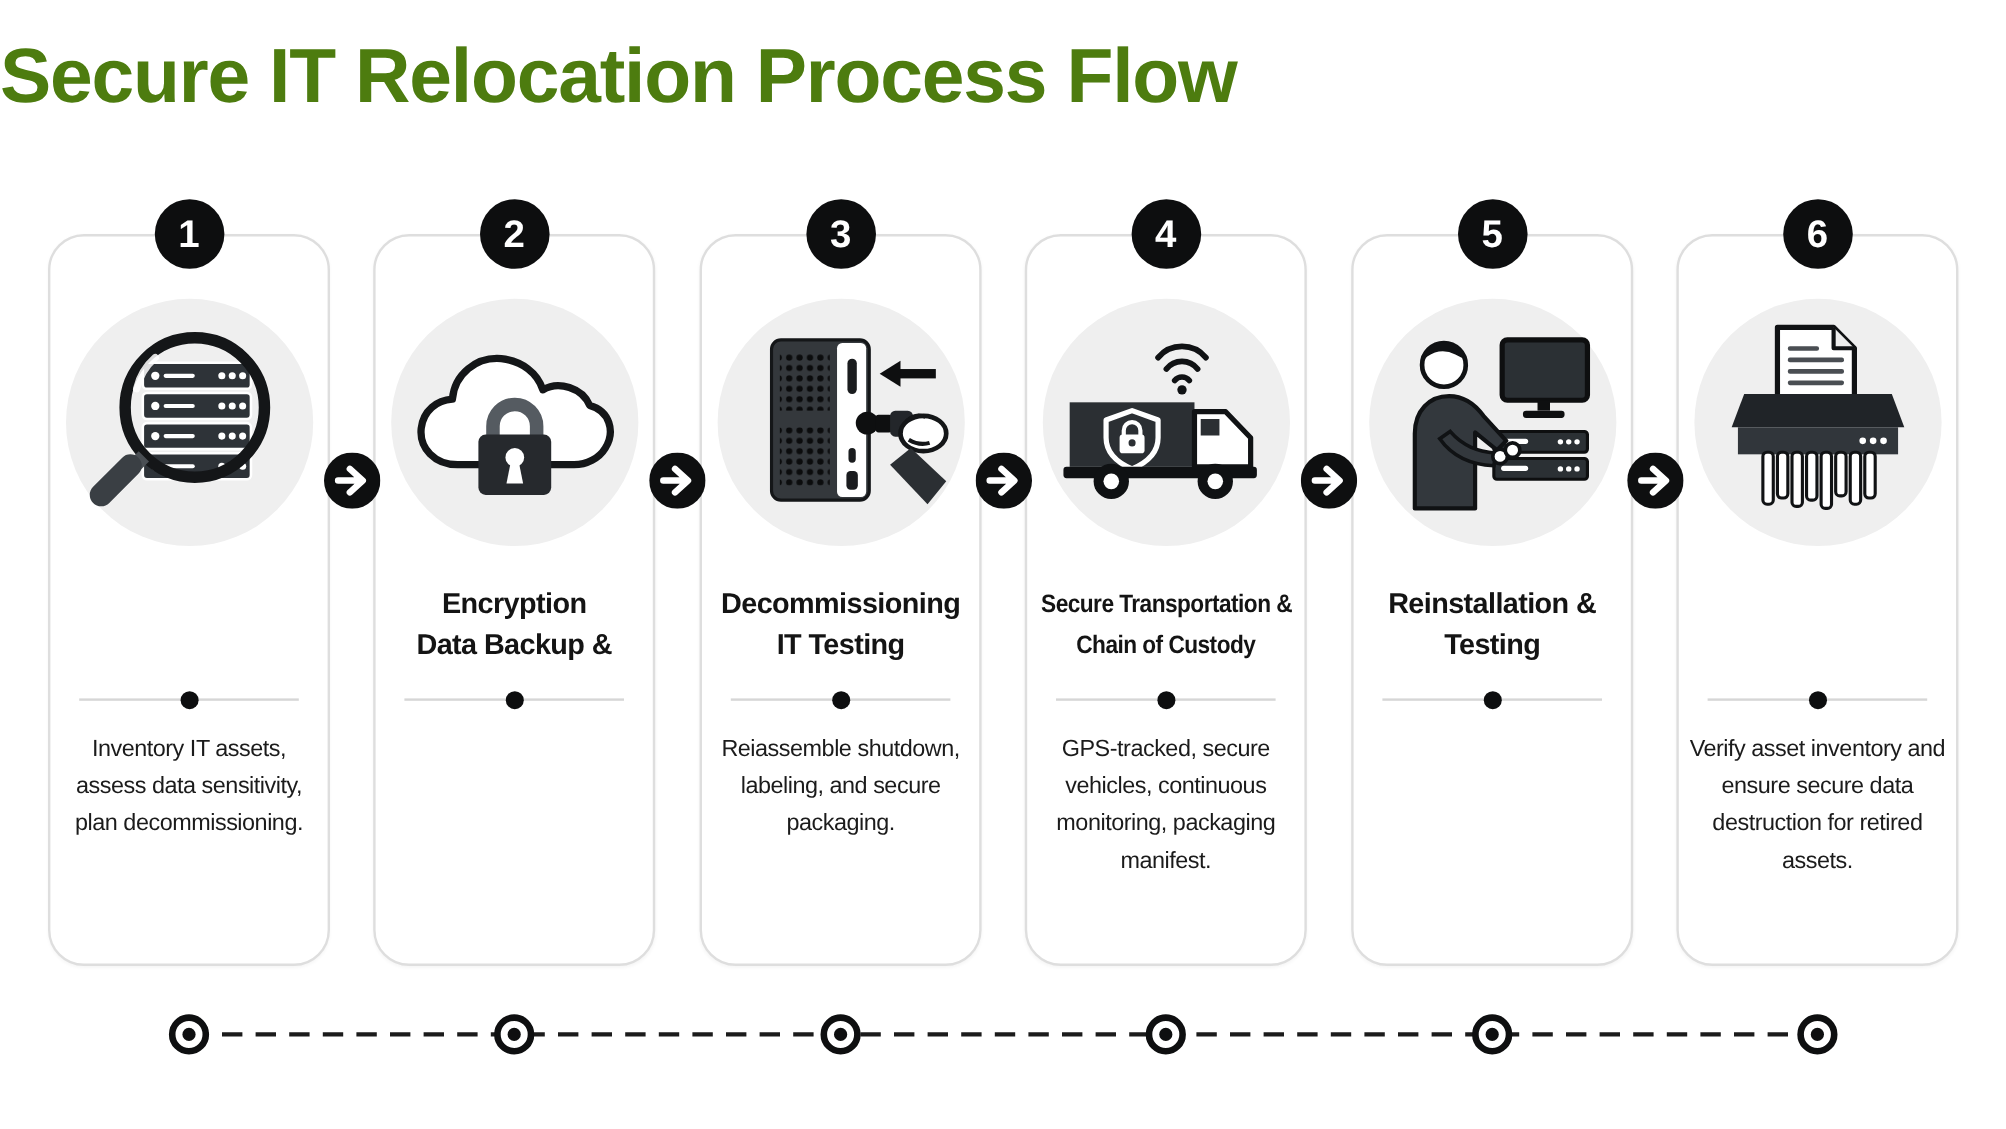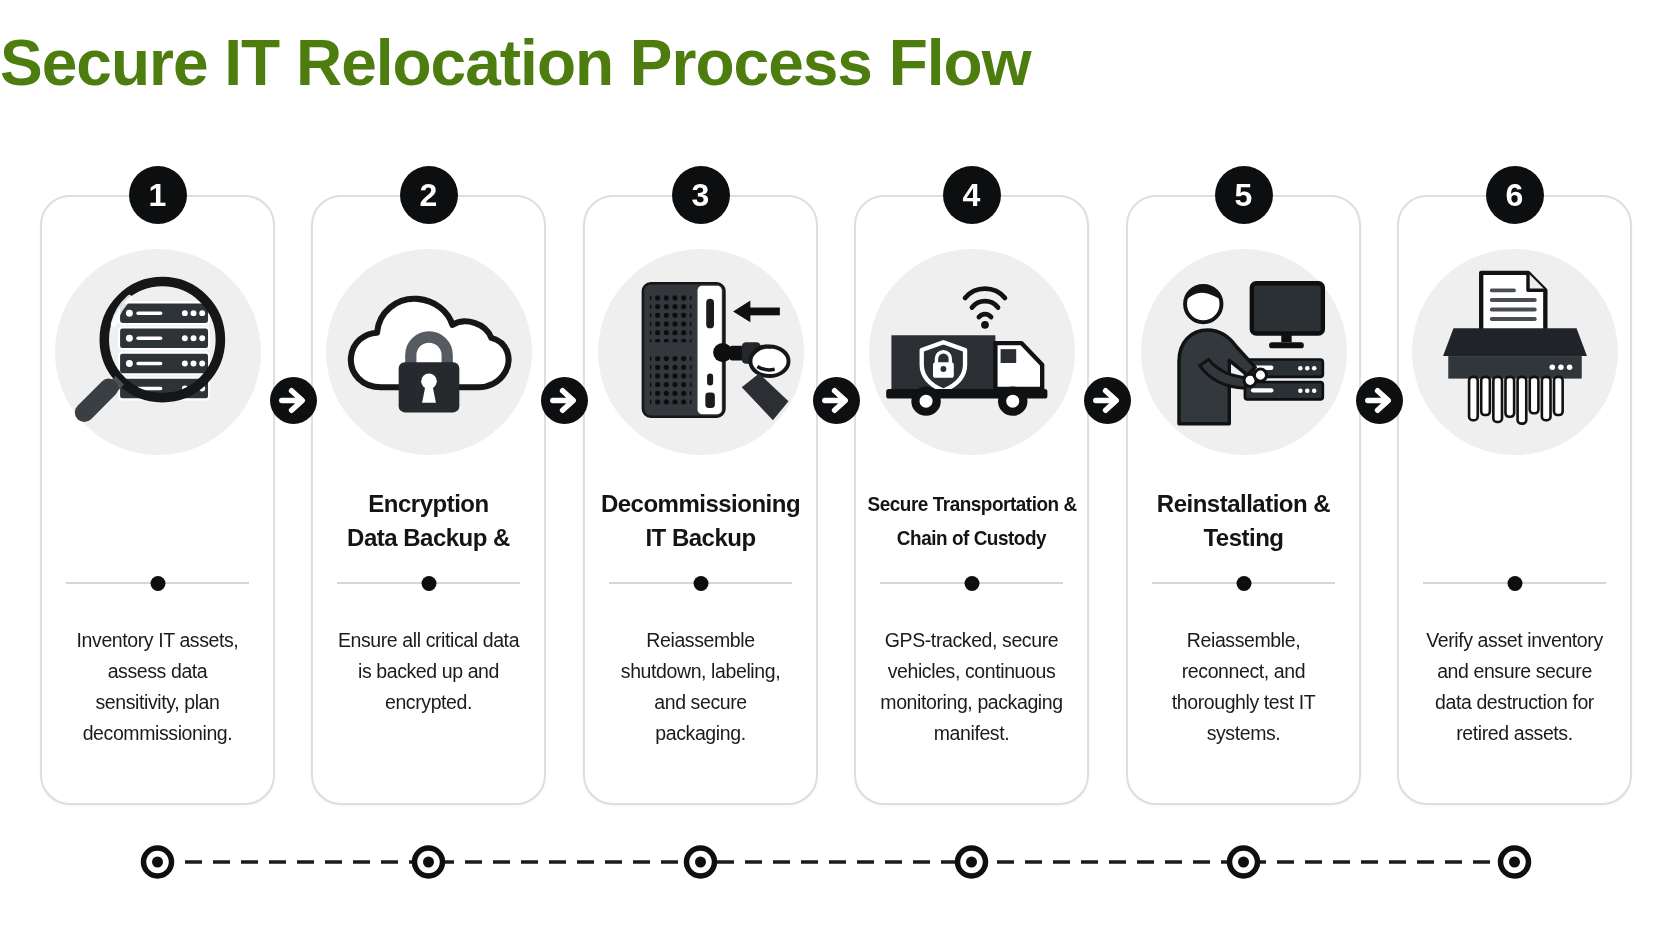--- a/index.html
+++ b/index.html
@@ -48,21 +48,21 @@
   }
   .divider .line {
     position:absolute; top:7px; left:0; right:0; height:2px; background:#d6d6d6;
   }
   .divider .dot {
     position:absolute; top:1px; left:50%; transform:translateX(-50%);
     width:15px; height:15px; border-radius:50%; background:#0d0e0f;
   }
   .card-desc {
     position:absolute; top:412px; left:7px; right:7px;
-    margin:16px; text-align:center;
+    margin:0; text-align:center;
     font-size:19.5px; letter-spacing:-0.4px; line-height:31px; color:#1b1b1b;
   }
   
   .arrow-badge {
     position:absolute; top:377px; width:47px; height:47px;
   }
   .a0{left:270px} .a1{left:541px} .a2{left:813px} .a3{left:1084px} .a4{left:1356px}
   
   .timeline { position:absolute; top:842px; left:0; width:1672px; height:40px; }
 </style>
@@ -138,21 +138,20 @@
       </span>
     </div>
     <h2 class="card-title">
       <span>Encryption</span>
       <span>Data Backup &amp;</span>
     </h2>
     <div class="divider">
         <span class="line"></span>
         <span class="dot"></span>
       </div>
-    <p class="card-desc">Ensure all critical data is backed up and encrypted.</p>
   </section>
 
   <section class="card c2">
     <div class="badge">
         <span>3</span>
       </div>
     <div class="icon-circle">
       <span>
         <svg viewBox="0 0 210 210" width="182" height="182">
           <defs>
@@ -177,21 +176,21 @@
 
           <ellipse cx="184" cy="118" rx="22" ry="17" fill="#fff" stroke="#141618" stroke-width="4.5"></ellipse>
           <path d="M168 106 q 8 -8 18 -4" fill="none" stroke="#141618" stroke-width="4"></path>
           <path d="M170 124 q 10 6 20 3" fill="none" stroke="#141618" stroke-width="4"></path>
           <polygon points="172,132 206,164 188,186 152,148" fill="#2b2f33"></polygon>
         </svg>
       </span>
     </div>
     <h2 class="card-title">
       <span>Decommissioning</span>
-      <span>IT Backup</span>
+      <span>IT Testing</span>
     </h2>
     <div class="divider">
         <span class="line"></span>
         <span class="dot"></span>
       </div>
     <p class="card-desc">Reiassemble shutdown, labeling, and secure packaging.</p>
   </section>
 
   <section class="card c3">
     <div class="badge">
@@ -273,21 +272,20 @@
       </span>
     </div>
     <h2 class="card-title">
       <span>Reinstallation &amp;</span>
       <span>Testing</span>
     </h2>
     <div class="divider">
         <span class="line"></span>
         <span class="dot"></span>
       </div>
-    <p class="card-desc">Reiassemble, reconnect, and thoroughly test IT systems.</p>
   </section>
 
   <section class="card c5">
     <div class="badge">
         <span>6</span>
       </div>
     <div class="icon-circle">
       <span>
         <svg viewBox="0 0 210 210" width="182" height="182">
 

